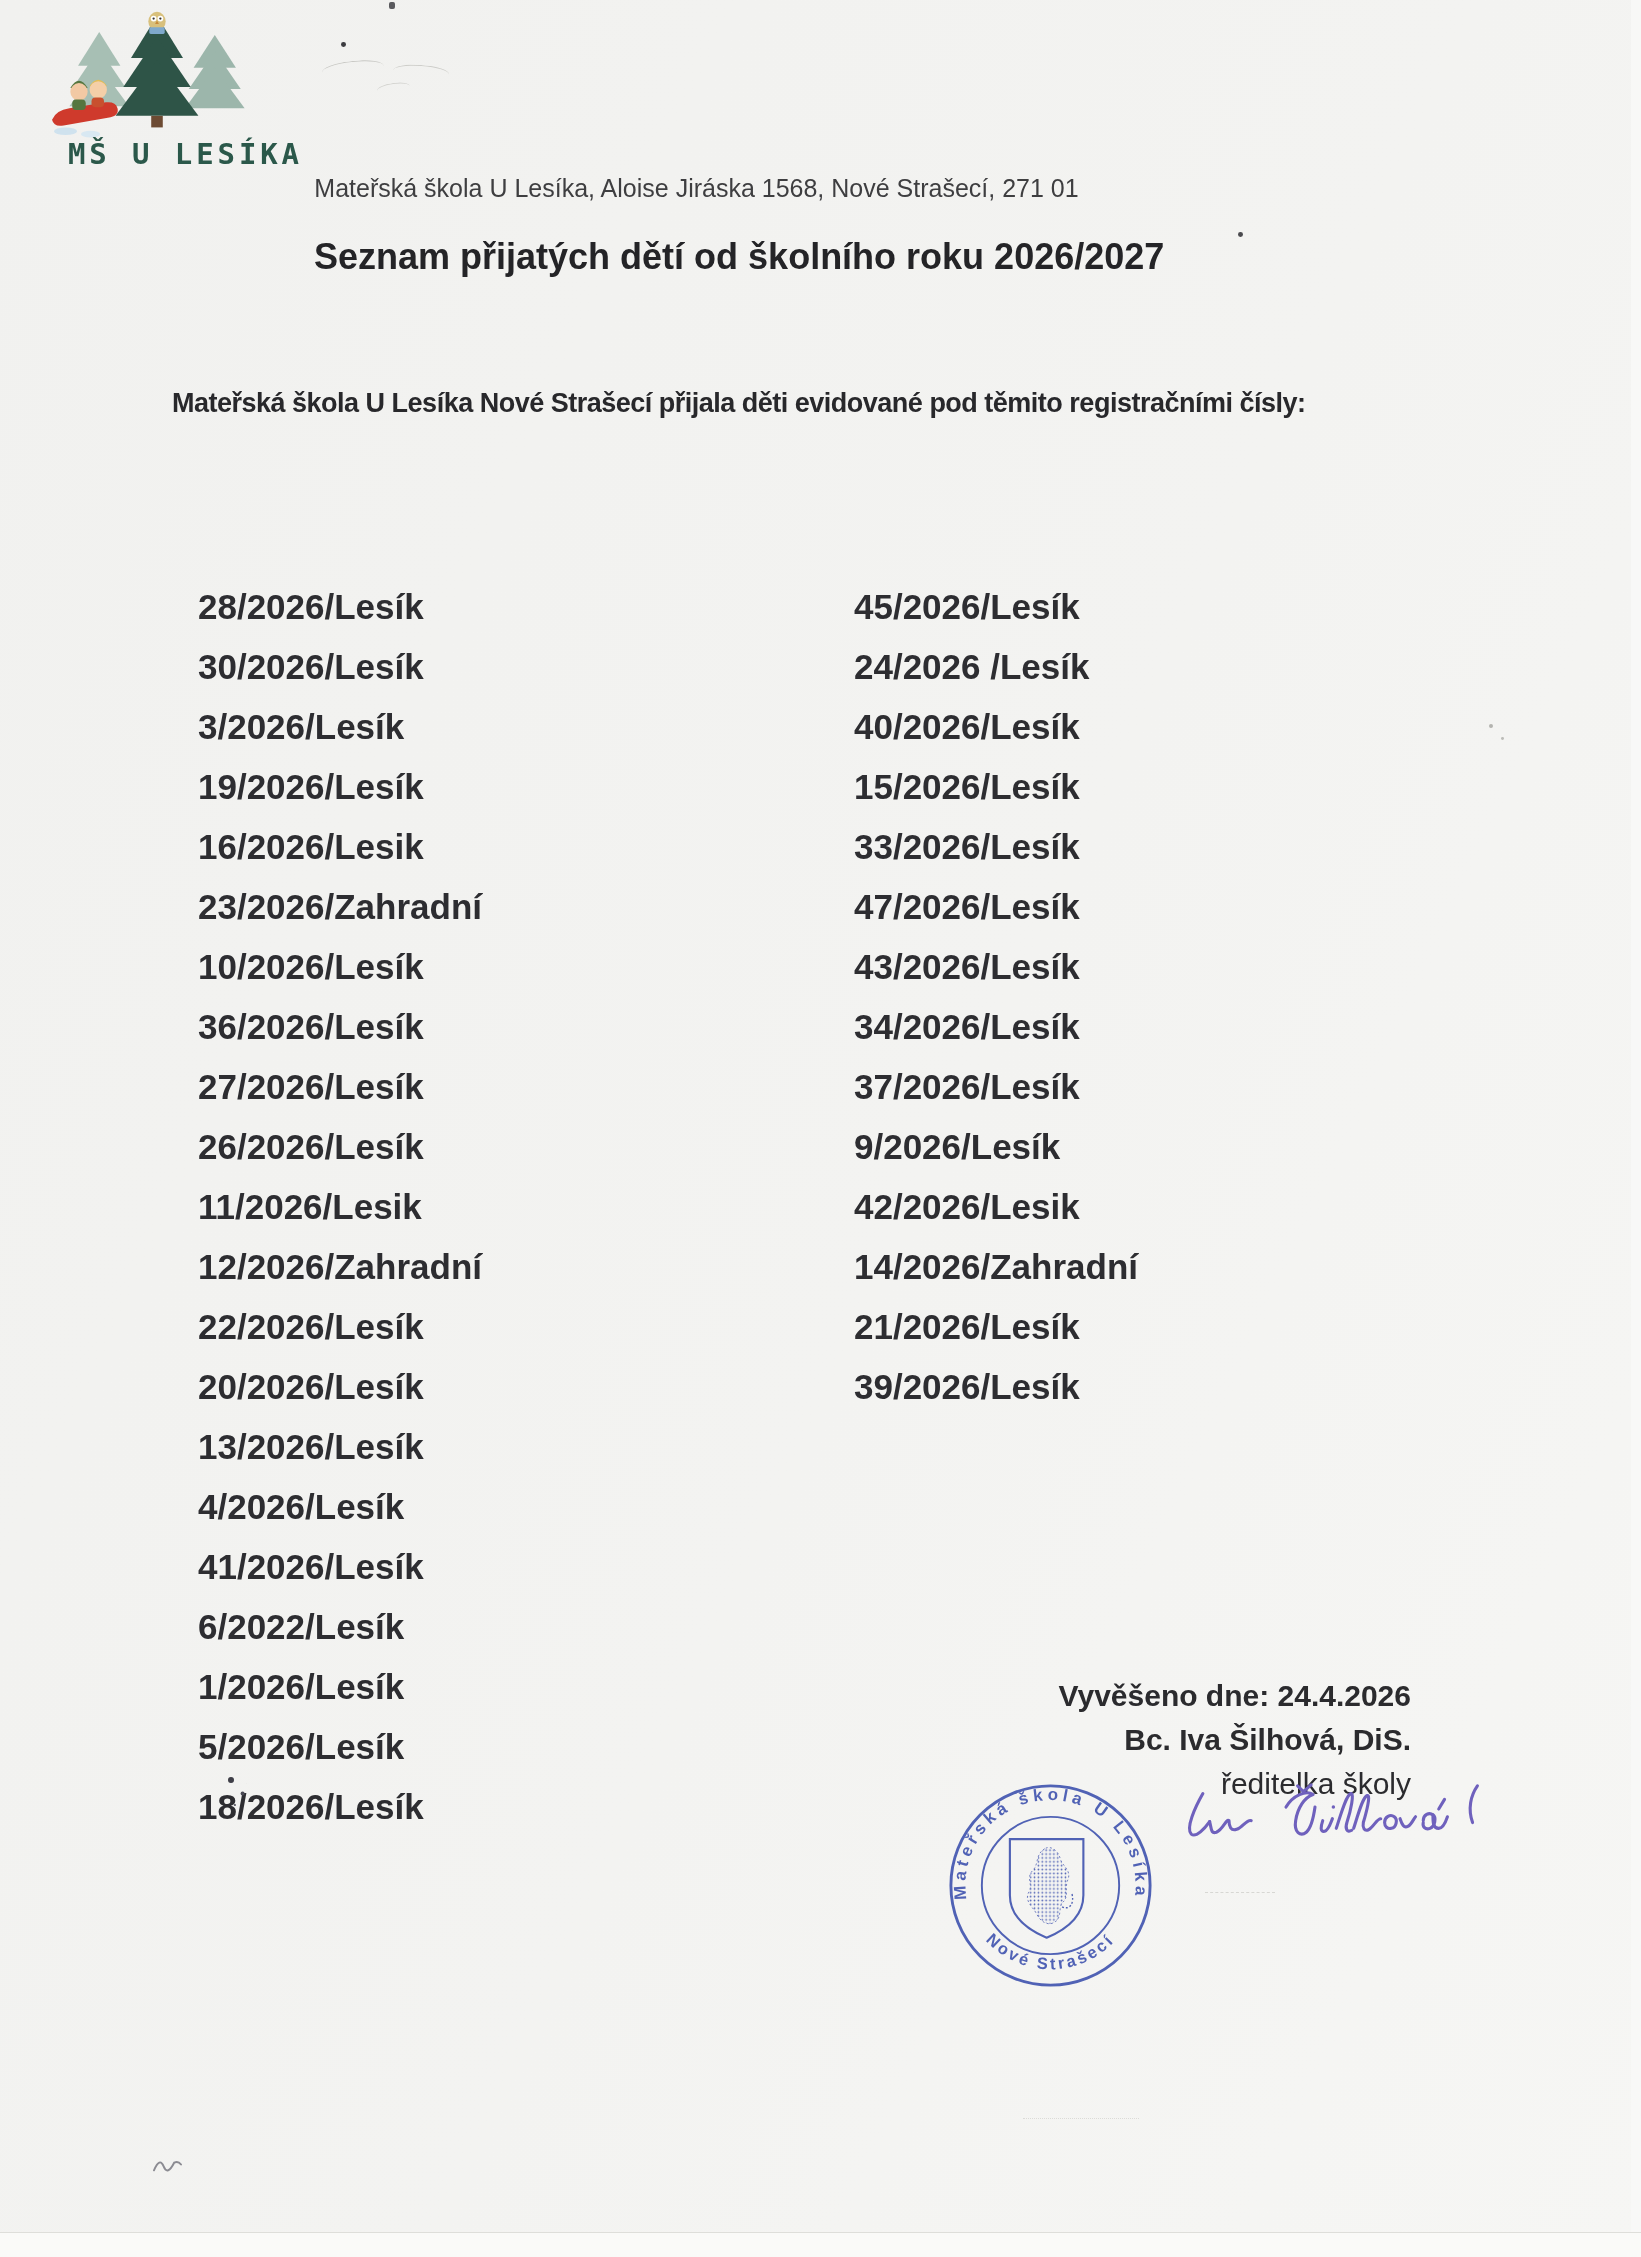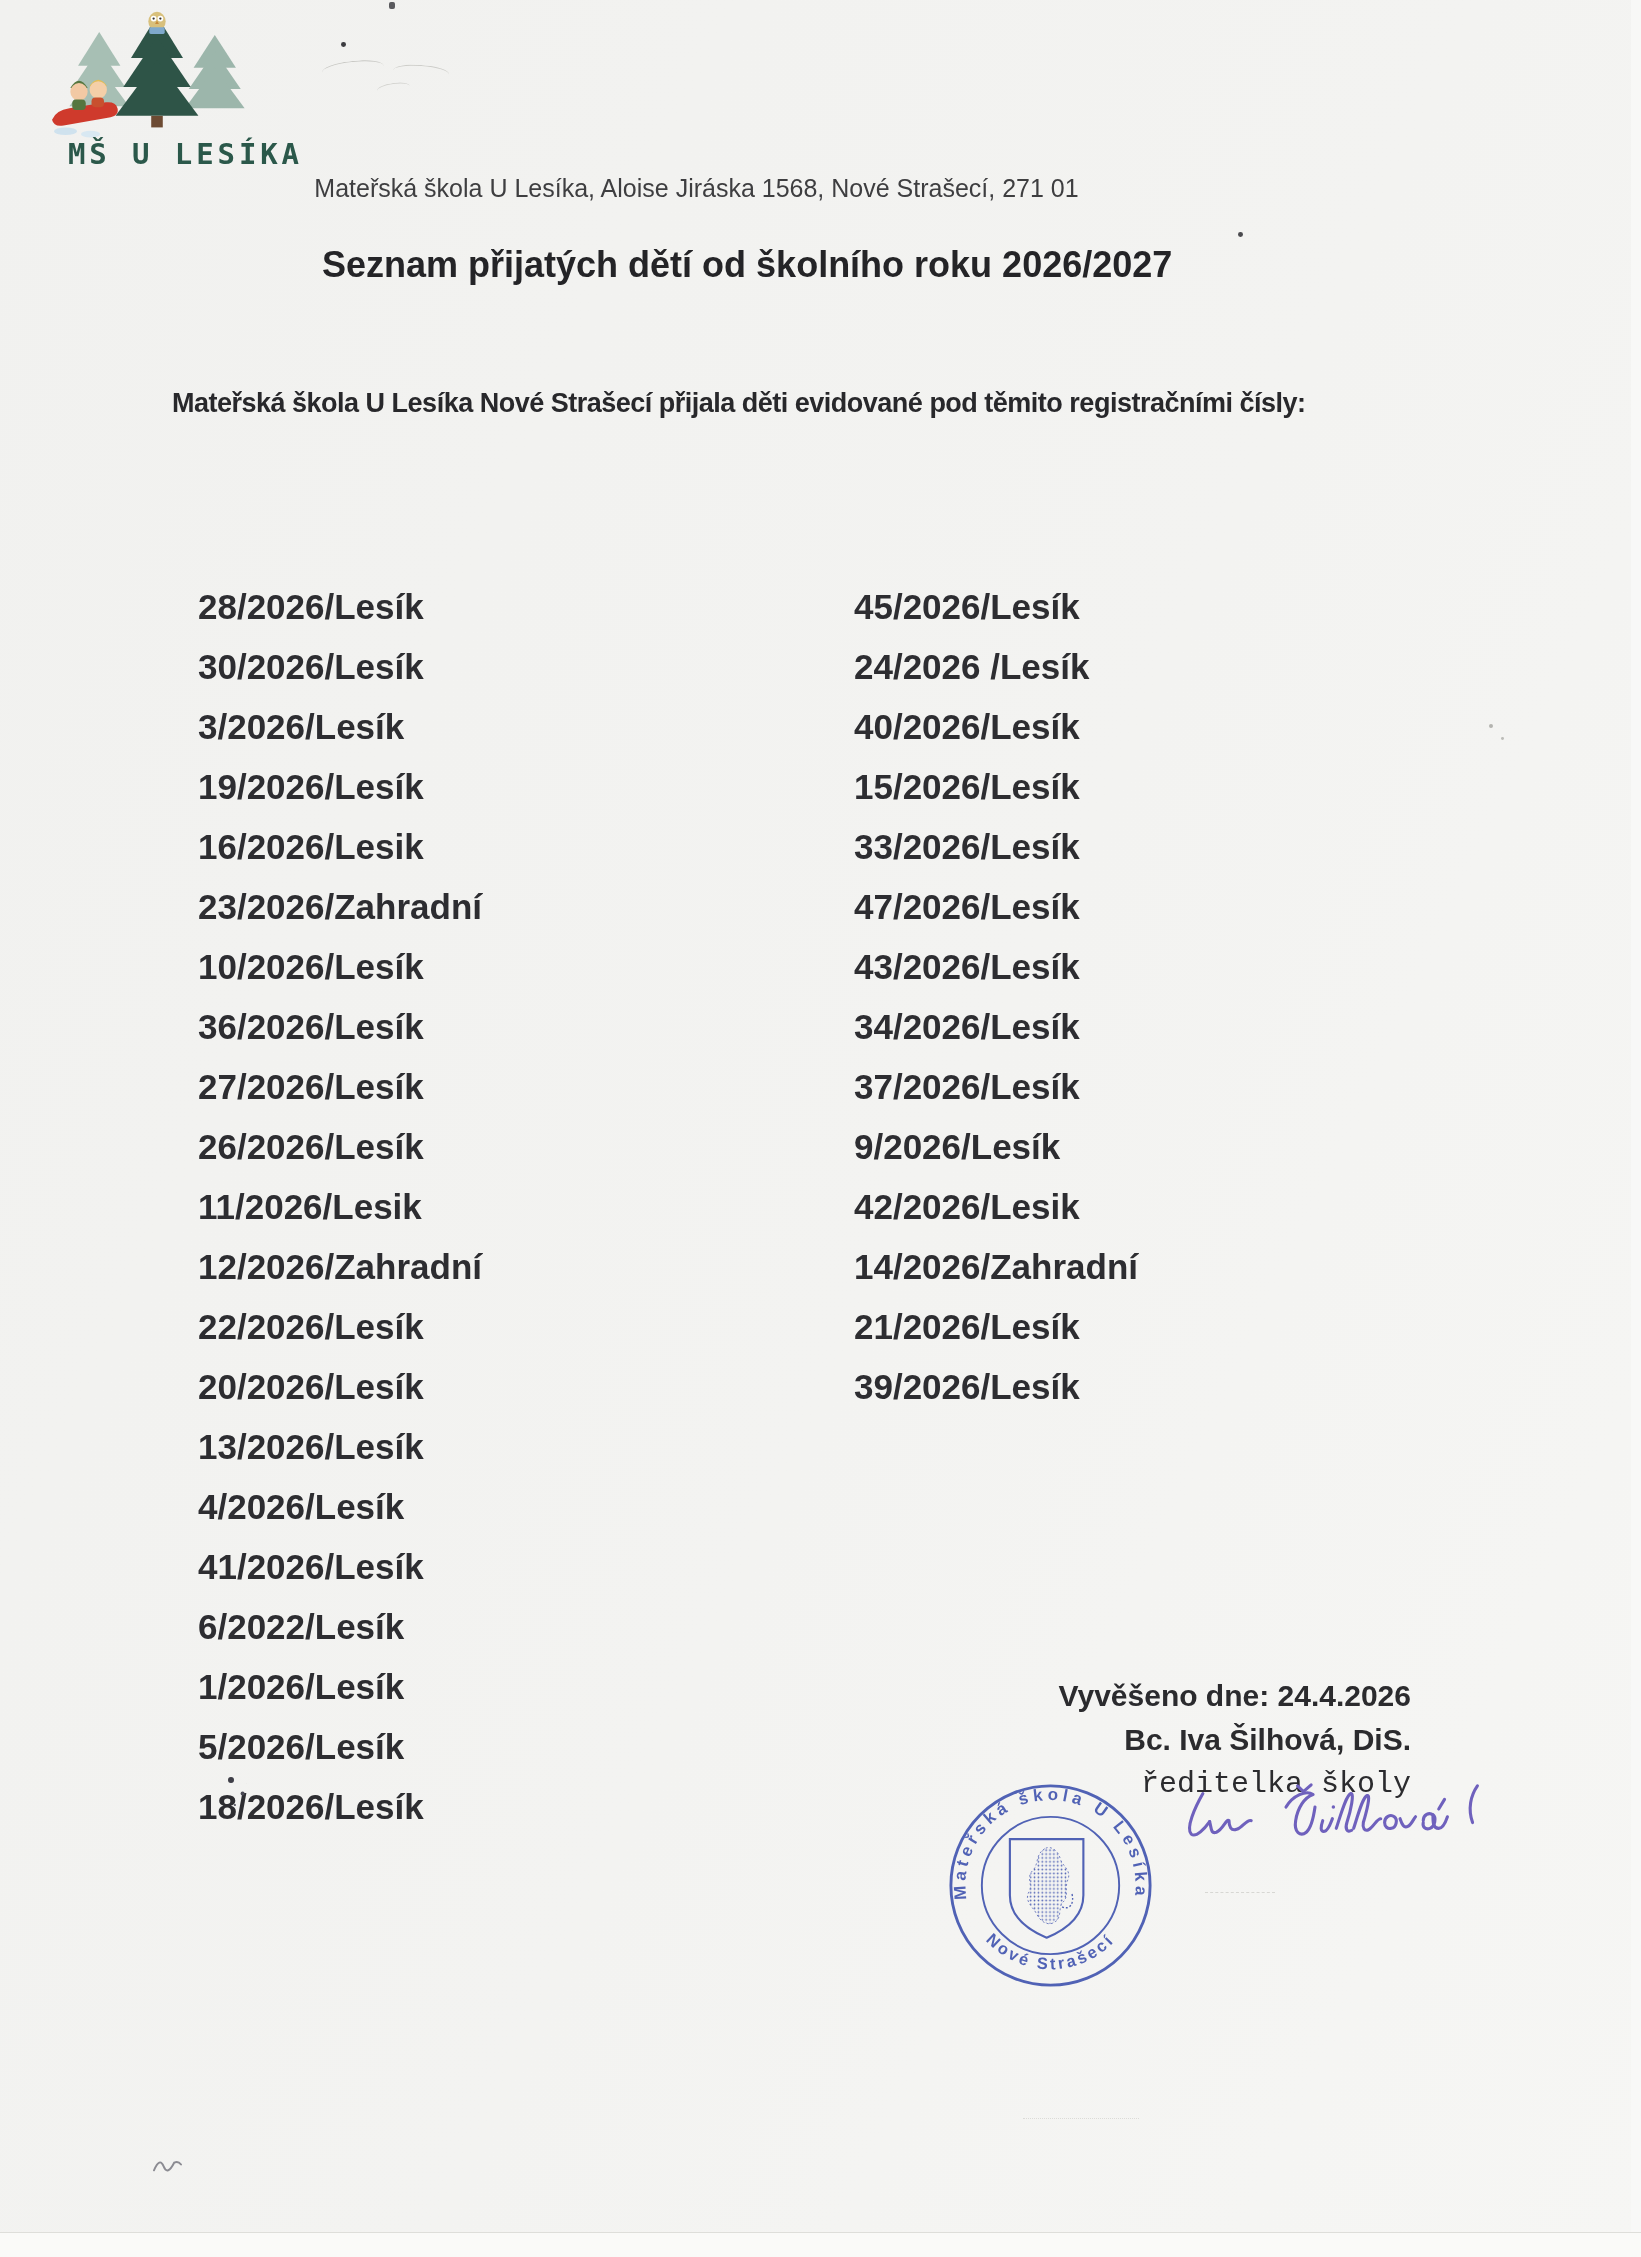--- a/index.html
+++ b/index.html
@@ -13,36 +13,36 @@
   .logo-text {
     position:absolute; left:68px; top:137px;
     font-family:"DejaVu Sans Mono", monospace; font-weight:bold;
     font-size:29px; letter-spacing:3.9px; color:#2b584a; white-space:nowrap;
   }
   .address {
     position:absolute; left:0; top:174px; width:1393px; text-align:center;
     font-size:25px; color:#3e3e40; white-space:nowrap;
   }
   .doc-title {
-    position:absolute; left:306px; top:228px; margin:16px;
+    position:absolute; left:306px; top:228px; margin:8px;
     font-size:36px; font-weight:700; color:#242427; white-space:nowrap;
   }
   .intro {
     position:absolute; left:172px; top:388px; margin:0;
     font-size:27px; font-weight:700; letter-spacing:-0.5px; color:#28282b; white-space:nowrap;
   }
   
   .reg-col { position:absolute; top:577px; }
   .reg-col-left  { left:198px; }
   .reg-col-right { left:854px; }
   .reg-item { font-size:35px; font-weight:700; line-height:60px; color:#2d2d31; white-space:nowrap; }
   
   .footer-block { position:absolute; top:1674px; right:230px; text-align:right;margin-left:17px; }
   .footer-line { font-size:30px; line-height:44px; font-weight:700; color:#2b2b2e; white-space:nowrap; }
-  .footer-line.role { font-weight:400;font-family:Liberation Mono, monospace; }
+  .footer-line.role { font-weight:400; }
   .signature-svg { position:absolute; left:1170px; top:1778px; width:319px; height:92px; }
   .stamp-svg { position:absolute; left:948px; top:1783px; width:205px; height:205px; opacity:.92; }
   
   .artifact { position:absolute; pointer-events:none; }
   .dot { border-radius:50%; background:#3c3c40; }
   .a-dot1 { left:341px; top:42px; width:4.8px; height:4.8px; }
   .a-dot-title { left:1238px; top:232px; width:4.8px; height:4.8px; background:#4a4a4e; }
   .a-topedge { left:389px; top:1.9px; width:5.8px; height:6.8px; background:#5a5a5e; border-radius:1.9px; }
   .a-curve1 { left:322px; top:61px; width:62px; height:15.4px; border-top:1.9px solid #c8c8c4; border-radius:50%; transform:rotate(-6deg); }
   .a-curve2 { left:393px; top:65px; width:56px; height:13.5px; border-top:1.9px solid #cdcdc9; border-radius:50%; transform:rotate(4deg); }

